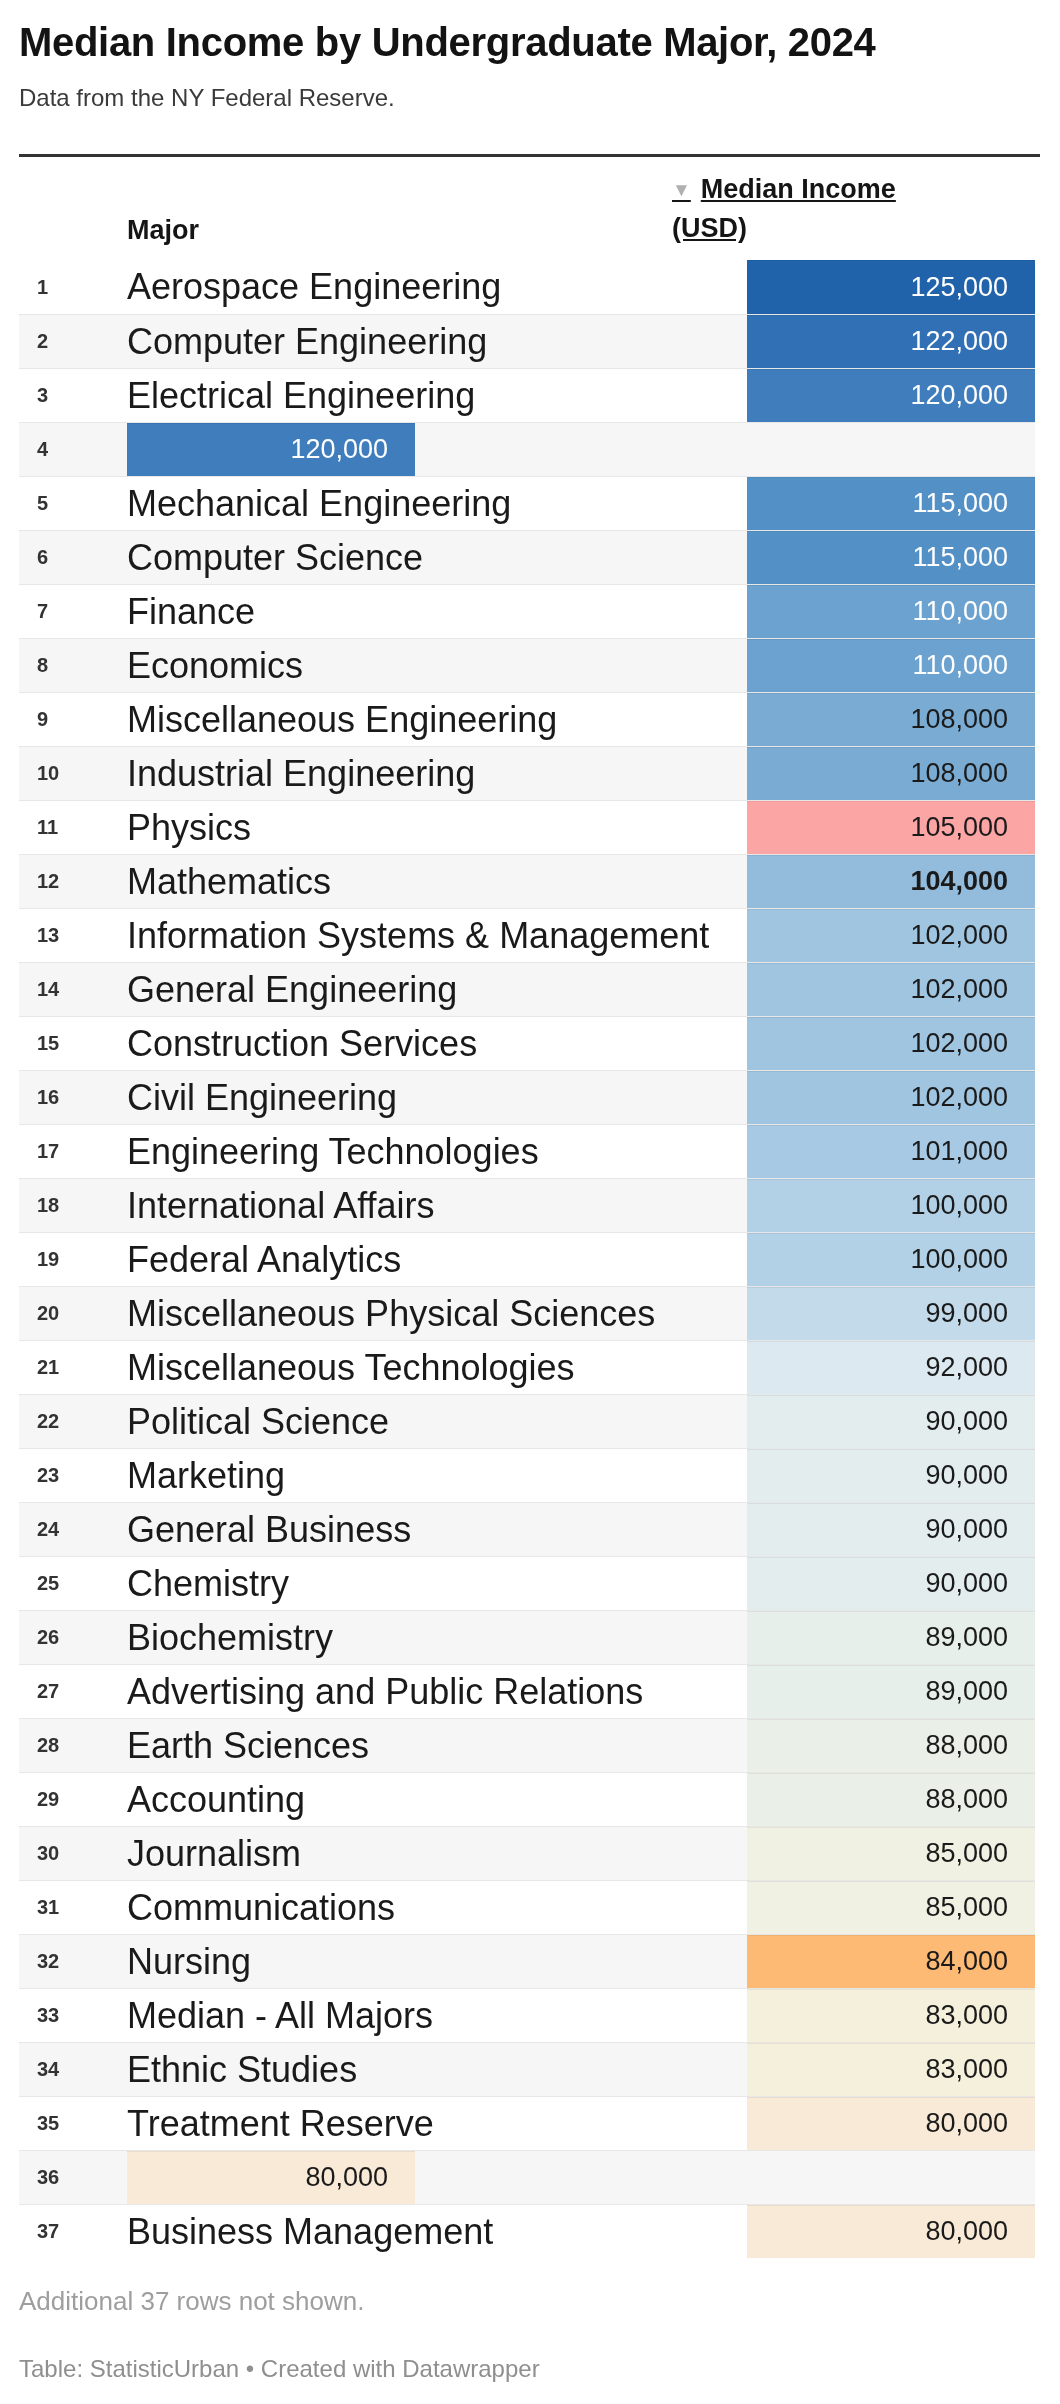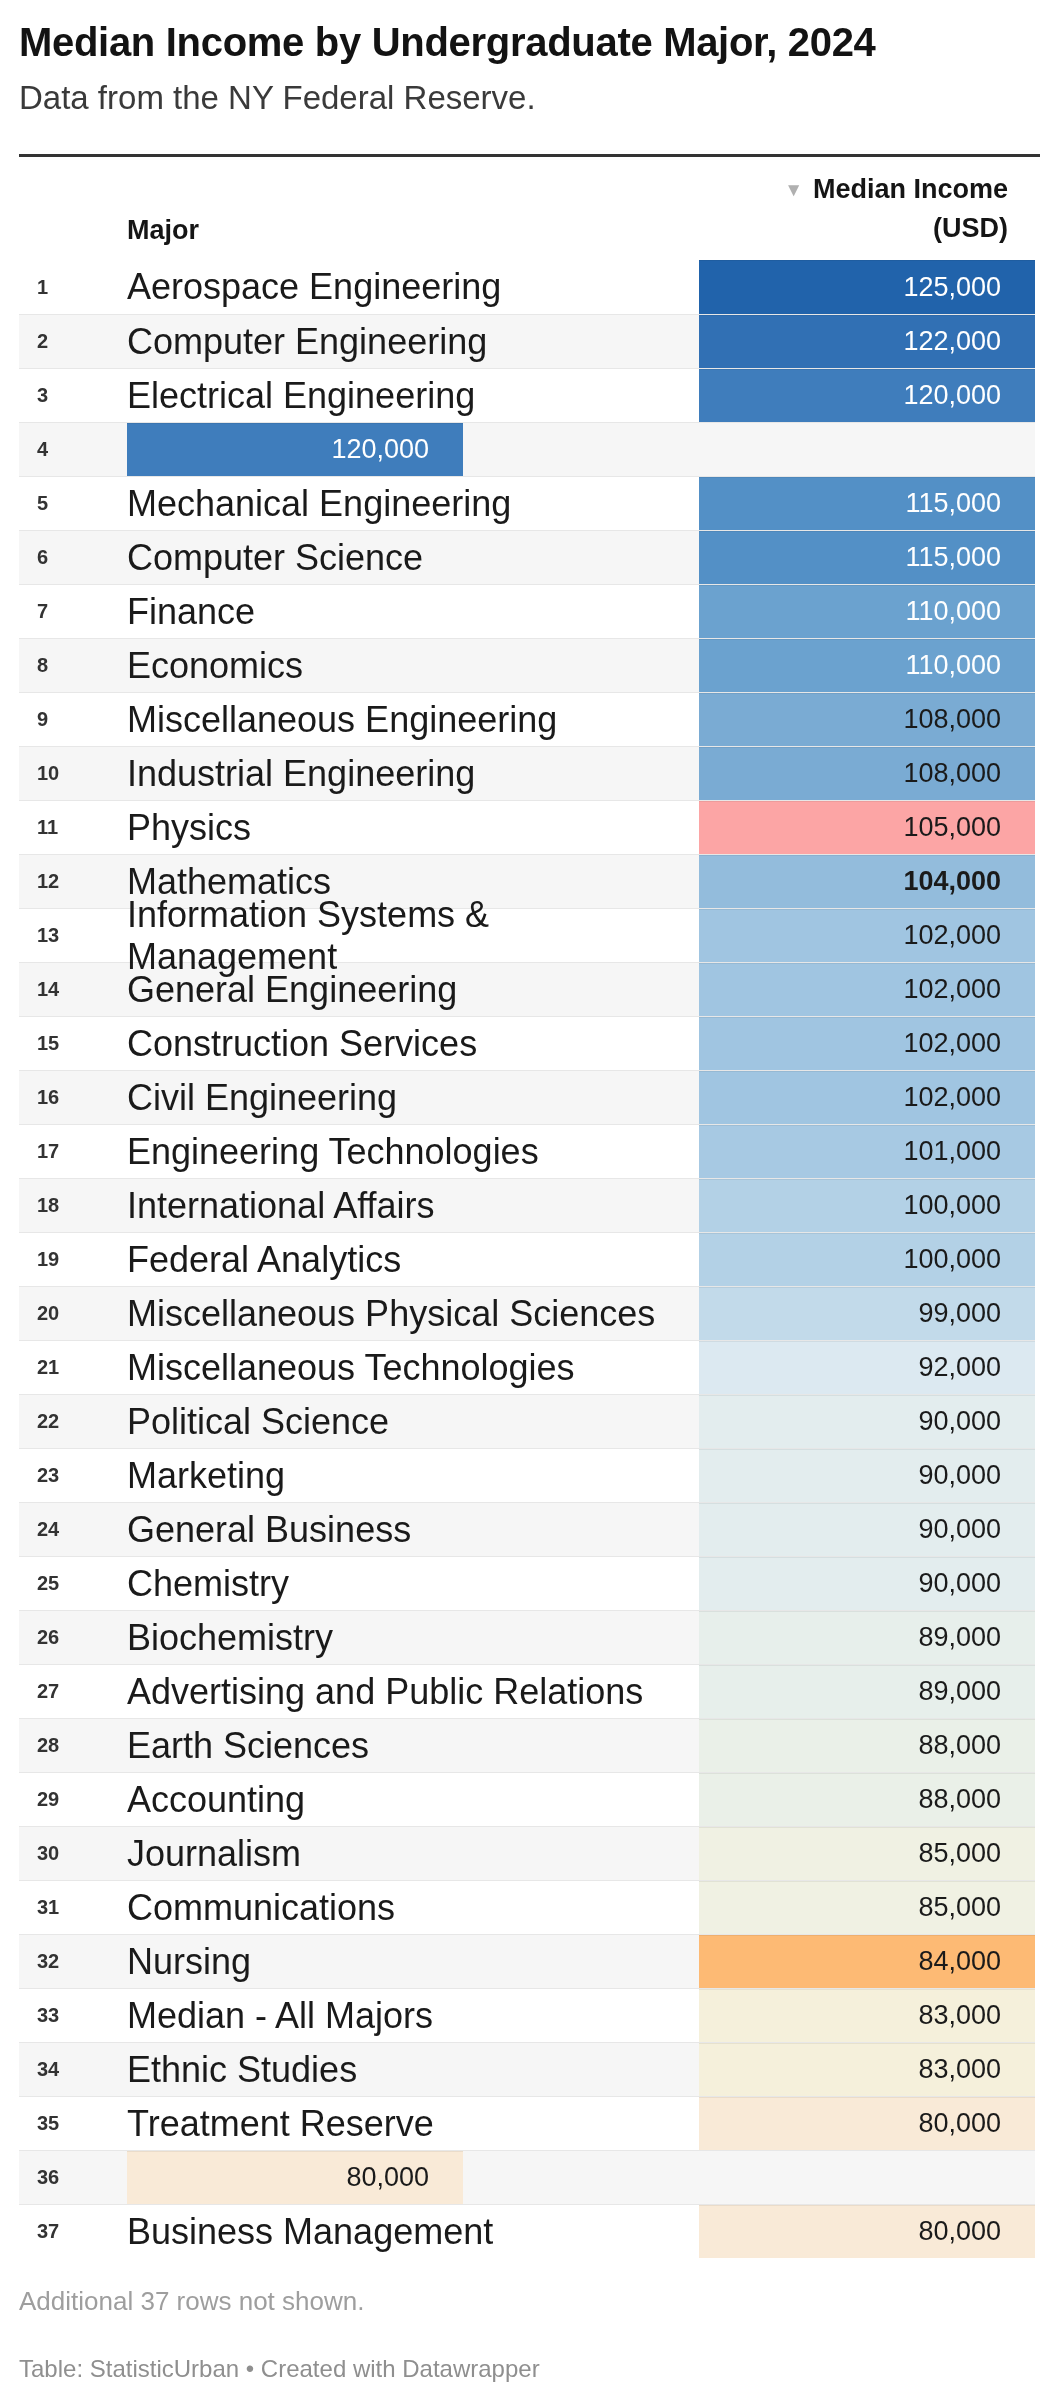--- a/index.html
+++ b/index.html
@@ -19,21 +19,21 @@
   }
   .title {
     font-size: 40px;
     line-height: 48px;
     font-weight: 700;
     color: #131313;
     letter-spacing: -0.3px;
     margin: 0;
   }
   .subtitle {
-    font-size: 33px;
+    font-size: 24px;
     line-height: 34px;
     color: #3a3a3a;
     margin-top: 15px;
   }
   .divider {
     height: 3px;
     background: #333333;
     margin-top: 39px;
     width: 1021px;
   }
@@ -51,25 +51,25 @@
     flex: 1;
     font-size: 27px;
     font-weight: 700;
     color: #151515;
     line-height: 34px;
   }
   .th-income {
     width: 363px;
     box-sizing: border-box;
     padding-right: 27px;
-    text-align: right;
     font-size: 27px;
     font-weight: 700;
     color: #151515;
     line-height: 37px;
+    text-decoration: underline;
   }
   .sort-arrow {
     color: #b0b0b0;
     font-size: 19px;
     font-weight: 400;
     margin-right: 10px;
     position: relative;
     top: -2px;
   }
   
@@ -93,23 +93,23 @@
     font-size: 20px;
     font-weight: 700;
     color: #333333;
   }
   .major {
     flex: 1;
     font-size: 36px;
     color: #1a1a1a;
   }
   .income {
-    width: 336px;
+    width: 288px;
     justify-content: flex-end;
-    padding-right: 34px;
+    padding-right: 27px;
     font-size: 27px;
     box-shadow: inset 0 1px 0 rgba(0,0,0,0.06);
   }
   .notes {
     font-size: 26px;
     line-height: 32px;
     color: #9e9e9e;
     margin-top: 27px;
   }
   .footer {

